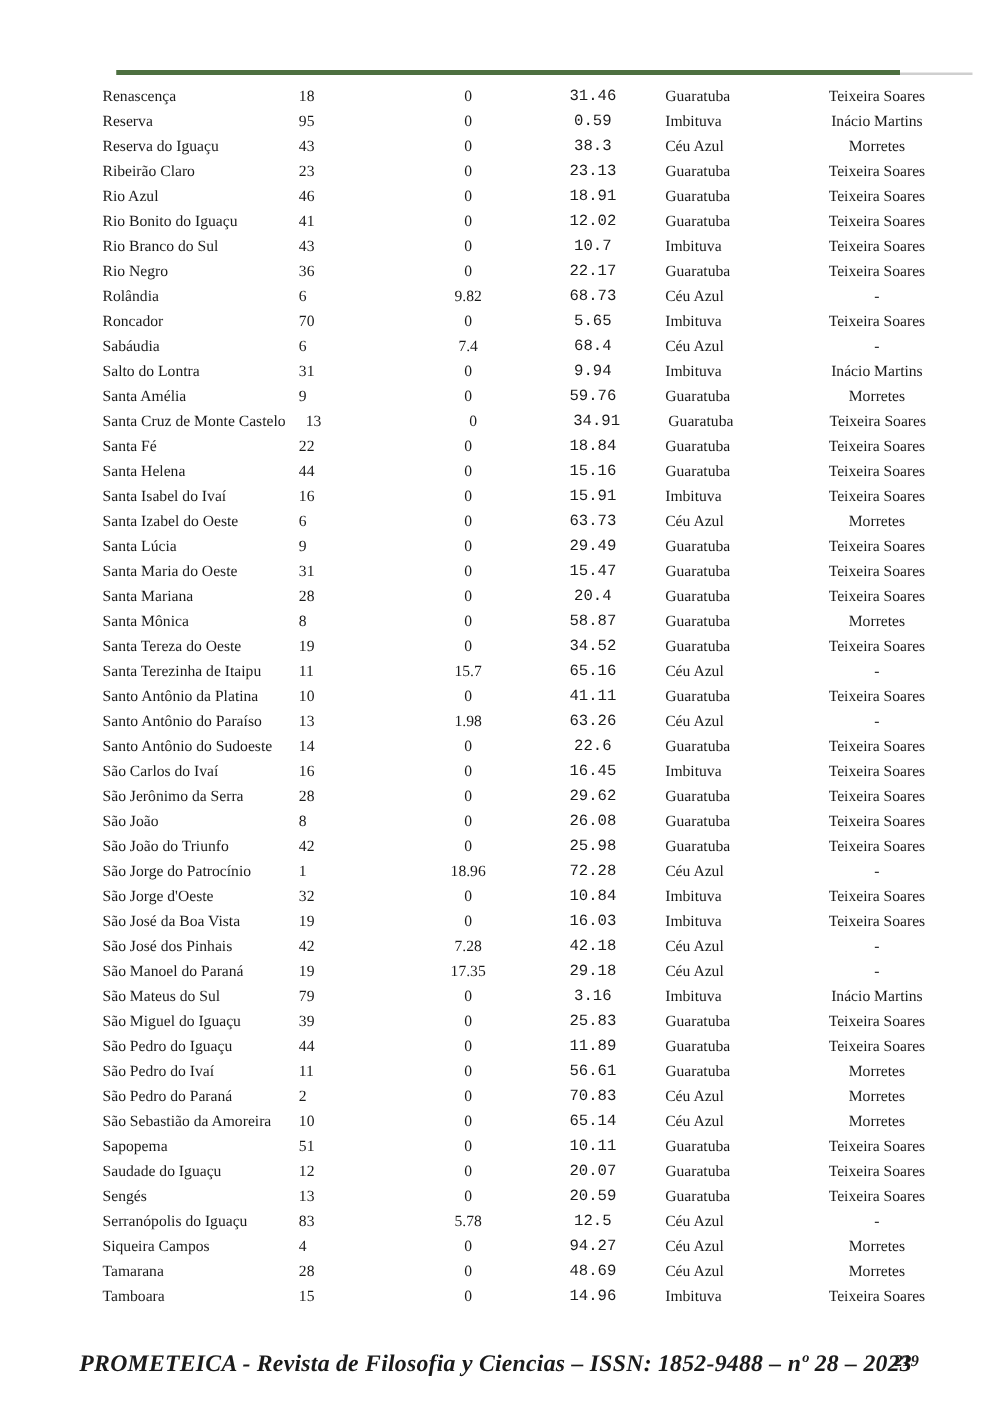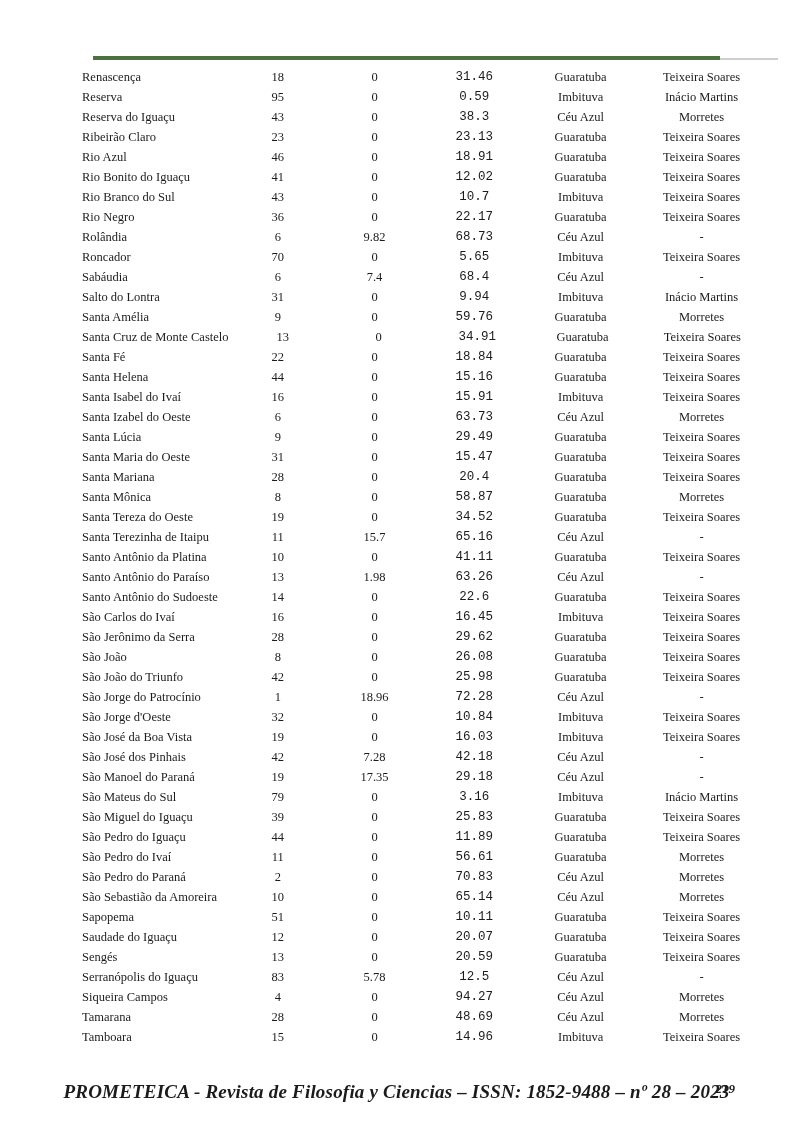--- a/index.html
+++ b/index.html
@@ -6,24 +6,24 @@
   body{
     width:793px;height:1121px;position:relative;background:#ffffff;
     font-family:"Liberation Serif", serif;color:#1b1b1b;overflow:hidden;
   }
   .rule-green{position:absolute;left:93px;top:56px;width:627px;height:4px;background:#4d7040;}
   .rule-gray{position:absolute;left:720px;top:58px;width:58px;height:2px;background:#cfcfcf;}
   .table{position:absolute;left:82px;top:67px;width:676px;font-size:12.5px;line-height:20px;}
   .trow{display:flex;height:20px;white-space:nowrap;gap:16px;}
   .tcell{overflow:visible;}
   .c0{width:160px;text-align:left;}
-  .c1{width:88px;text-align:center;}
+  .c1{width:88px;}
   .c2{width:95px;text-align:center;}
   .c3{width:95px;text-align:center;font-family:Liberation Mono, monospace;}
-  .c4{width:110px;text-align:center;}
+  .c4{width:110px;}
   .c5{width:128px;text-align:center;}
   .footer-text{
     position:absolute;left:0;top:1081px;width:100%;text-align:center;
     font-size:19px;font-weight:bold;font-style:italic;letter-spacing:.2px;
   }
   .page-number{
     position:absolute;top:1081px;right:58px;
     font-size:13px;font-weight:bold;font-style:italic;
   }
   .cc-badge{position:absolute;left:29px;top:1120px;width:80px;height:31px;cursor:pointer;margin-top:24px;}

